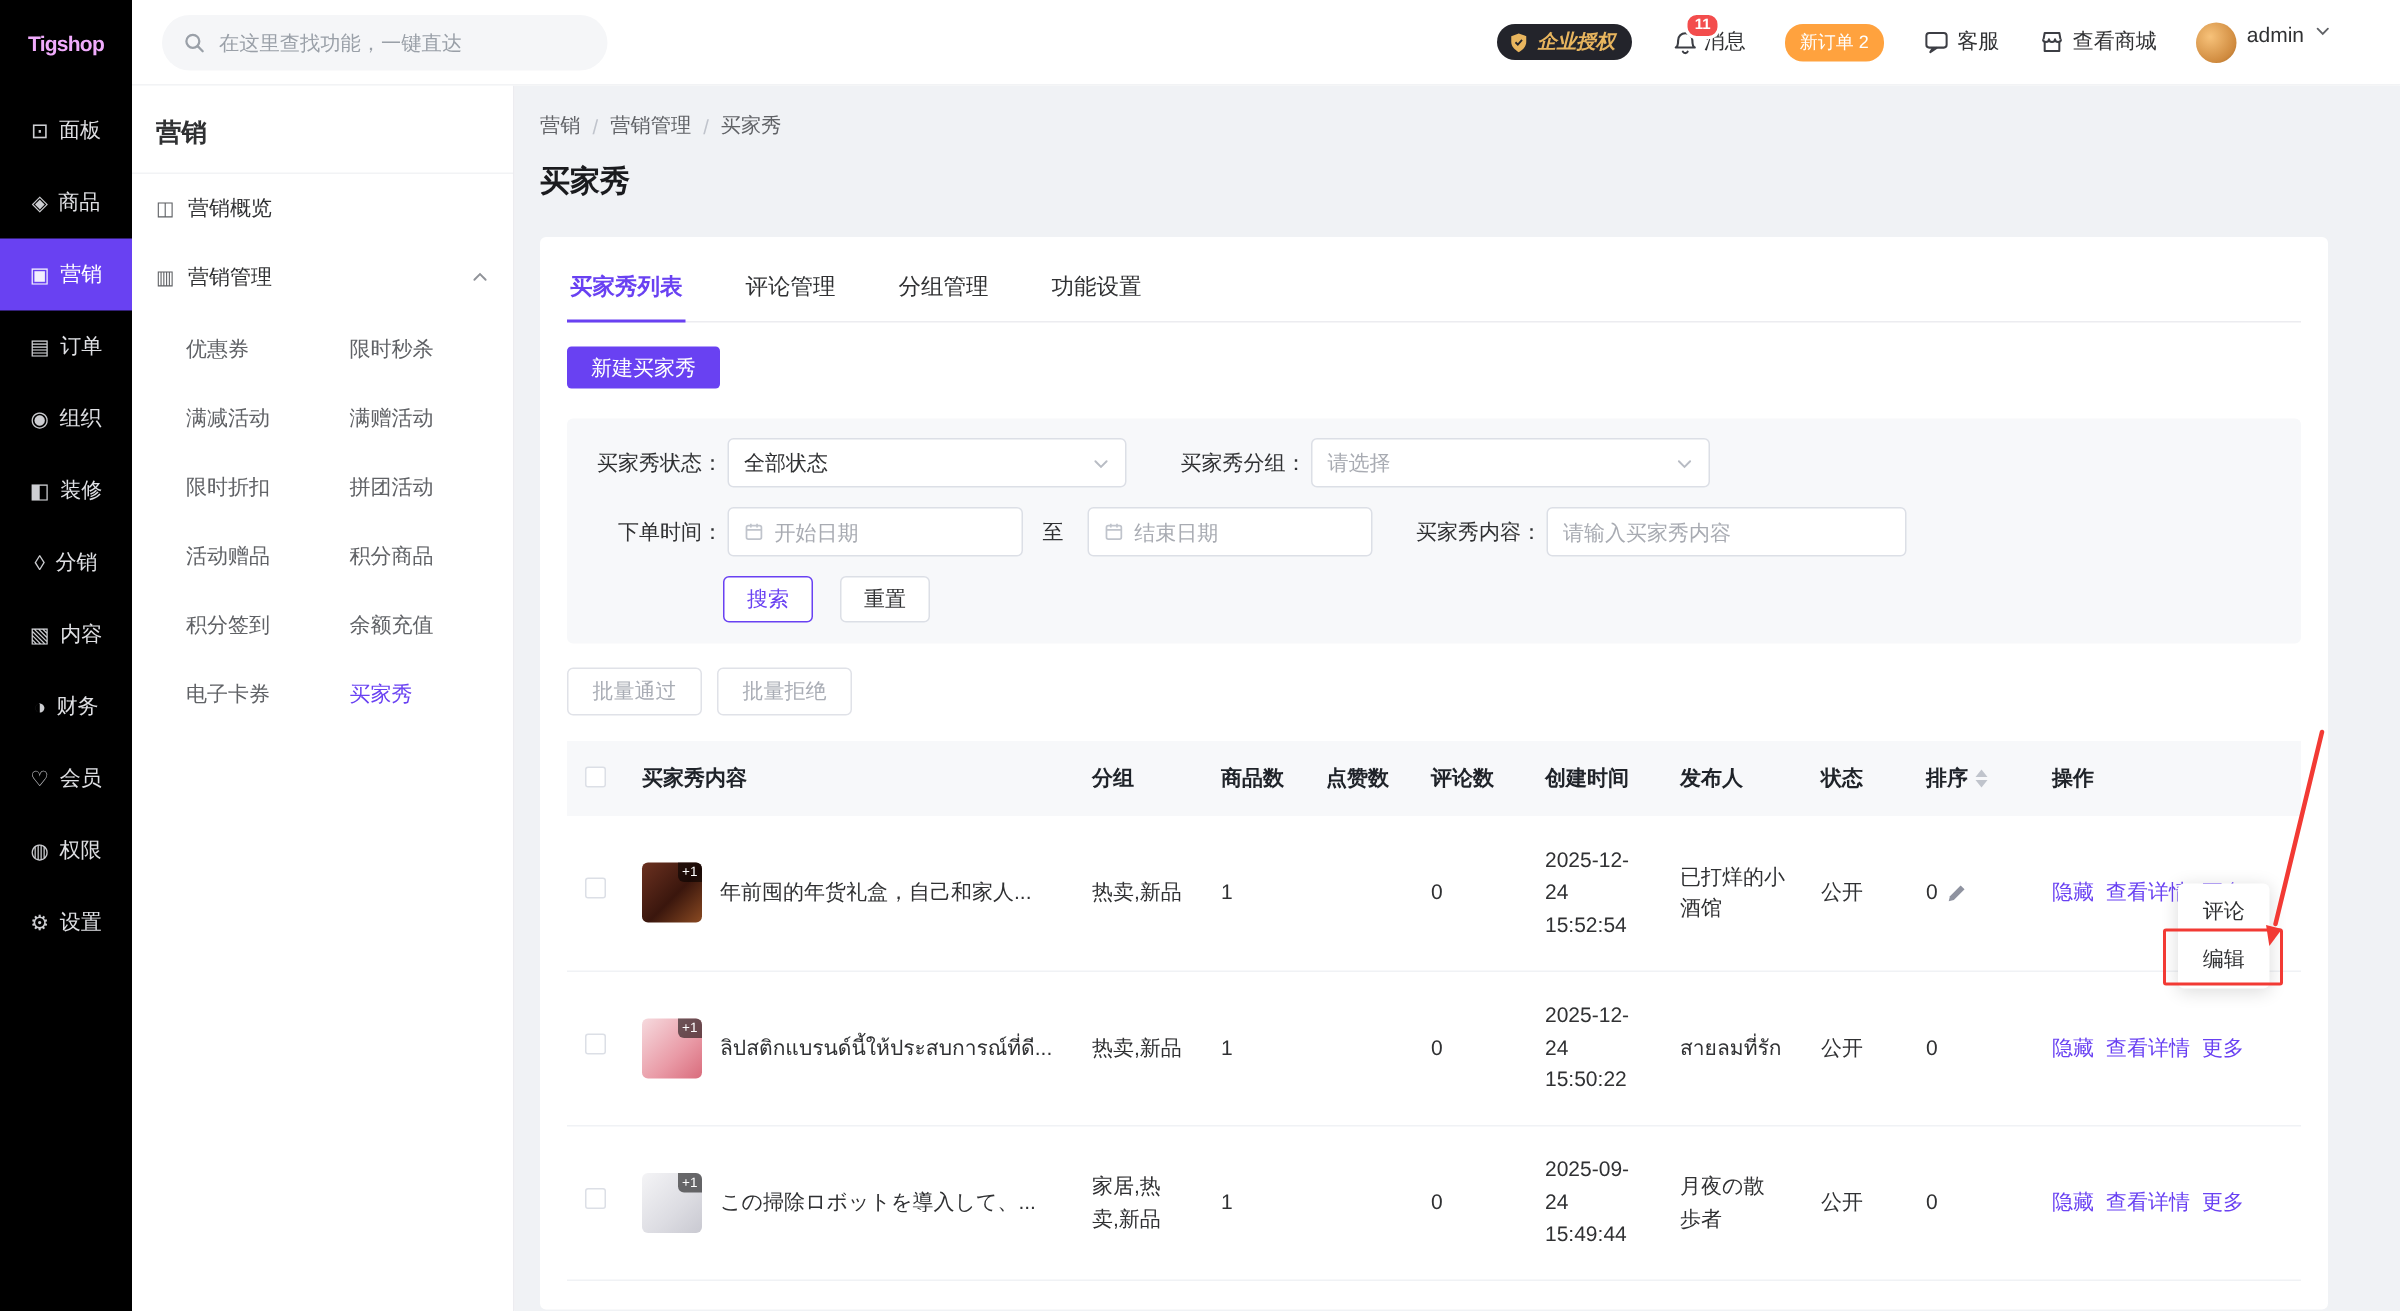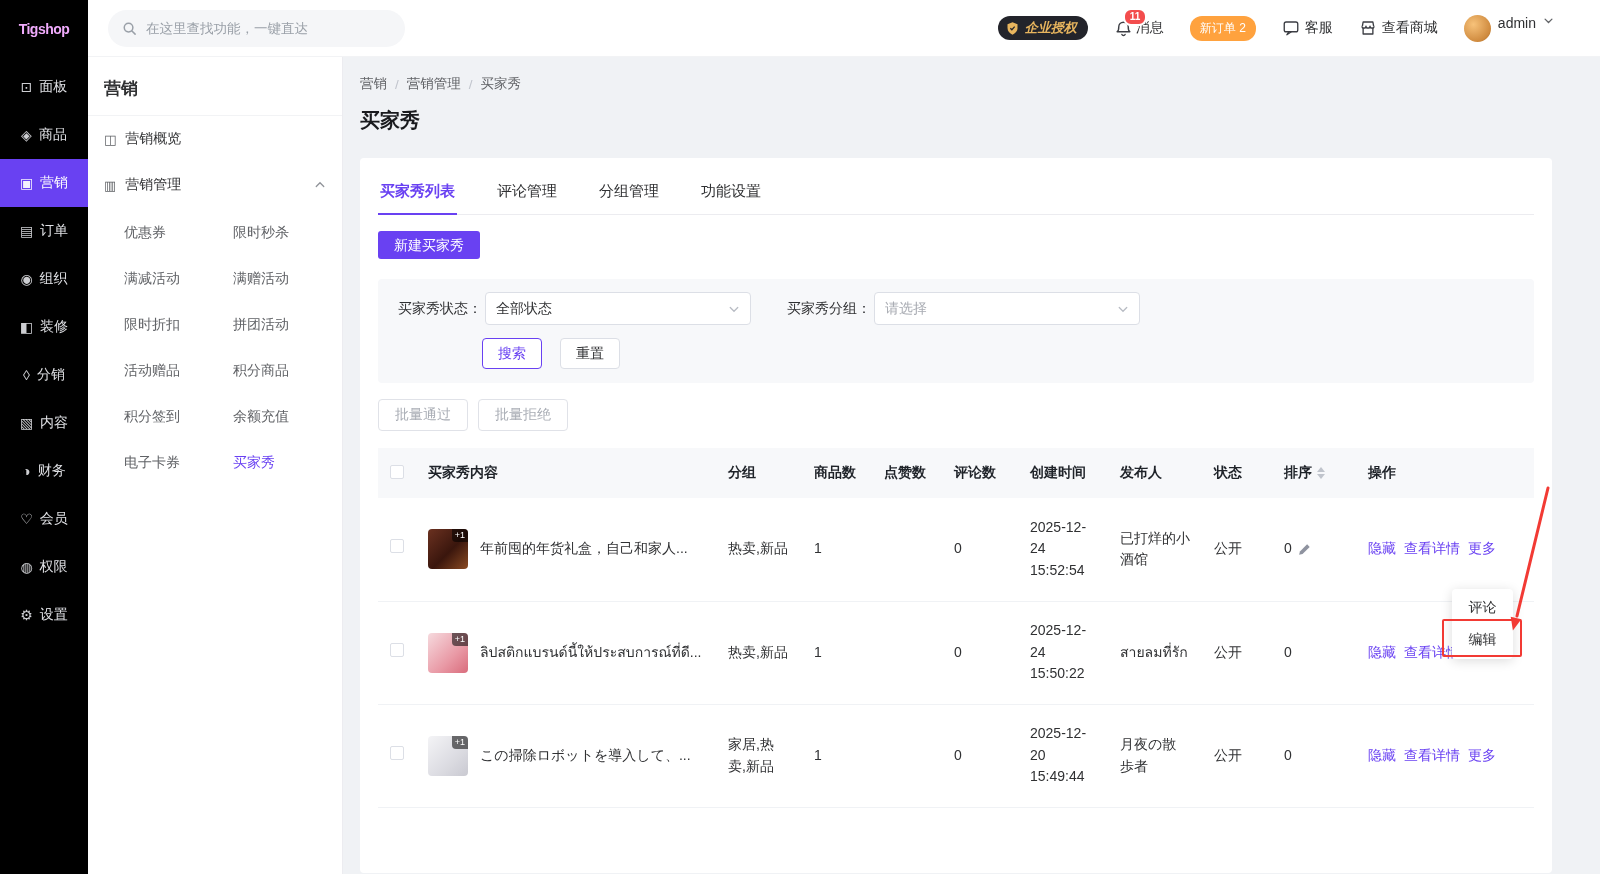--- a/index.html
+++ b/index.html
@@ -265,20 +265,42 @@
           <svg class="chev" width="12" height="12" viewBox="0 0 16 16" fill="none" stroke="#b8bcc4" stroke-width="1.7" stroke-linecap="round">
               <path d="M3 6l5 5 5-5"></path>
             </svg>
         </div>
         <span class="f-label">买家秀分组：</span>
         <div class="sel ph">
           <span class="val">请选择</span>
           <svg class="chev" width="12" height="12" viewBox="0 0 16 16" fill="none" stroke="#b8bcc4" stroke-width="1.7" stroke-linecap="round">
               <path d="M3 6l5 5 5-5"></path>
             </svg>
+        </div>
+      </div>
+      <div class="f-row">
+        <span class="f-label w104">下单时间：</span>
+        <div class="date-box w197">
+          <svg width="15" height="15" viewBox="0 0 16 16" fill="none" stroke="#c0c4cc" stroke-width="1.4">
+              <rect x="2" y="3" width="12" height="11" rx="1.5"></rect>
+              <path d="M2 6.5h12M5.5 1.5v3M10.5 1.5v3"></path>
+            </svg>
+          <input placeholder="开始日期" style="">
+        </div>
+        <span class="to">至</span>
+        <div class="date-box w190">
+          <svg width="15" height="15" viewBox="0 0 16 16" fill="none" stroke="#c0c4cc" stroke-width="1.4">
+              <rect x="2" y="3" width="12" height="11" rx="1.5"></rect>
+              <path d="M2 6.5h12M5.5 1.5v3M10.5 1.5v3"></path>
+            </svg>
+          <input placeholder="结束日期" style="">
+        </div>
+        <span class="f-label" style="width:113px">买家秀内容：</span>
+        <div class="txt-box">
+          <input placeholder="请输入买家秀内容" style="">
         </div>
       </div>
       <div class="f-row f-actions">
         <button class="btn btn-outline">搜索</button>
         <button class="btn btn-plain">重置</button>
       </div>
     </div>
 
     <div class="batch">
       <button class="btn-muted">批量通过</button>
@@ -393,21 +415,21 @@
               <span class="thumb t3">
                   <span class="plus">+1</span>
                 </span>
               <span class="row-title">この掃除ロボットを導入して、...</span>
             </div>
           </td>
           <td>家居,热卖,新品</td>
           <td>1</td>
           <td></td>
           <td>0</td>
-          <td>2025-12-20 15:49:44</td>
+          <td>2025-09-24 15:49:44</td>
           <td>月夜の散歩者</td>
           <td>公开</td>
           <td>
               <div class="sort-cell">
                 <span>0</span>
               </div>
             </td>
           <td>
             <div class="ops">
               <span>隐藏</span>

